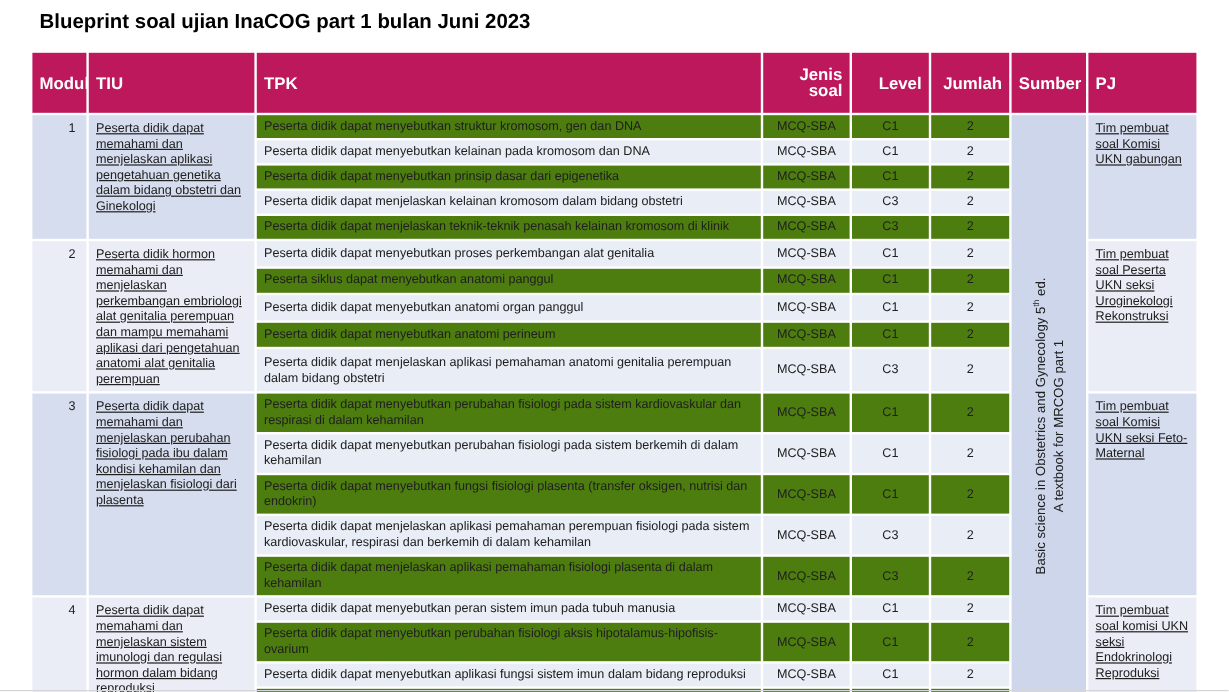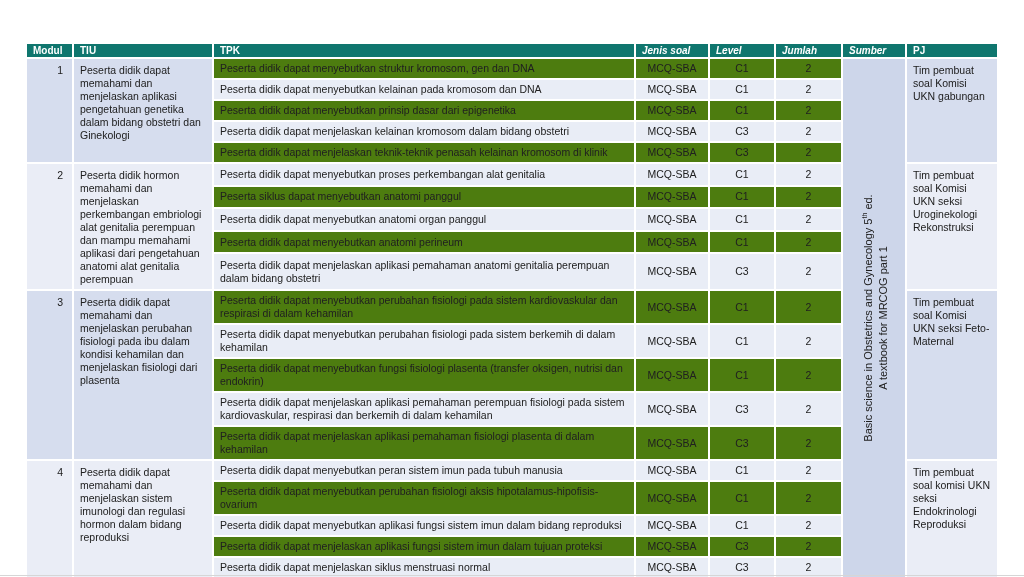--- a/index.html
+++ b/index.html
@@ -1,42 +1,43 @@
 <!DOCTYPE html>
 <html><head>
 <meta charset="utf-8">
 <style>
   html,body{margin:0;padding:0;background:#ffffff;}
   .page{position:relative;width:1024px;height:577px;background:#ffffff;overflow:hidden;
         font-family:"Liberation Sans",sans-serif;}
   .title{position:absolute;left:33px;top:8px;font-size:17px;font-weight:bold;color:#000000;}
   table.bp{position:absolute;left:25px;top:42px;width:974px;border-collapse:separate;
            border-spacing:2px;table-layout:fixed;font-size:10.5px;color:#202020;}
-  th{background:#0f766e;color:#ffffff;font-weight:bold;text-align:left;
-     padding:0 6px;font-size:10px;line-height:13px;}
-  th.c{text-align:left;font-style:italic;}
+  th{background:#be185d;color:#ffffff;font-weight:bold;text-align:left;
+     padding:12px 6px;font-size:14px;line-height:13px;}
+  th.c{text-align:right;}
   td{padding:3px 6px;line-height:13px;vertical-align:middle;word-wrap:break-word;}
   .bd{background:#4d7c0f;}   
   .bl{background:#E9EDF6;}   
   .md{background:#D6DDEE;}   
   .ml{background:#EAEDF6;}   
   .modul{text-align:right;vertical-align:top;padding-right:9px;padding-top:5px;}
-  .tiu,.pj{vertical-align:top;padding-top:5px;}
+  .tiu,.pj{vertical-align:top;padding-top:5px;text-decoration:underline;}
   .cc{text-align:center;}
   .sumber{background:#CDD6EA;position:relative;}
   .vert{position:absolute;top:50%;left:50%;transform:translate(-50%,-50%) rotate(-90deg);
         width:350px;text-align:center;font-size:11px;line-height:15px;
         white-space:nowrap;color:#202020;}
   .vert sup{font-size:7px;}
   .bottom-edge{position:absolute;left:0;bottom:1px;width:1024px;height:1px;background:#d6d6d6;}
 </style>
 </head>
 <body>
 
 <div class="page">
+  <div class="title">Blueprint soal ujian InaCOG part 1 bulan Juni 2023</div>
 
   <table class="bp">
     <colgroup>
       <col style="width:45px">
         <col style="width:138px">
         <col style="width:420px">
       <col style="width:72px">
         <col style="width:64px">
         <col style="width:65px">
       <col style="width:62px">
@@ -96,21 +97,21 @@
         <td class="bd cc">2</td>
       </tr>
 
       <tr>
         <td rowspan="5" class="ml modul">2</td>
         <td rowspan="5" class="ml tiu">Peserta didik hormon memahami dan menjelaskan perkembangan embriologi alat genitalia perempuan dan mampu memahami aplikasi dari pengetahuan anatomi alat genitalia perempuan</td>
         <td class="bl">Peserta didik dapat menyebutkan proses perkembangan alat genitalia</td>
         <td class="bl cc">MCQ-SBA</td>
         <td class="bl cc">C1</td>
         <td class="bl cc">2</td>
-        <td rowspan="5" class="ml pj">Tim pembuat soal Komisi UKN seksi Uroginekologi Rekonstruksi</td>
+        <td rowspan="5" class="ml pj">Tim pembuat soal Peserta UKN seksi Uroginekologi Rekonstruksi</td>
       </tr>
       <tr>
         <td class="bd">Peserta siklus dapat menyebutkan anatomi panggul</td>
         <td class="bd cc">MCQ-SBA</td>
         <td class="bd cc">C1</td>
         <td class="bd cc">2</td>
       </tr>
       <tr>
         <td class="bl">Peserta didik dapat menyebutkan anatomi organ panggul</td>
         <td class="bl cc">MCQ-SBA</td>

